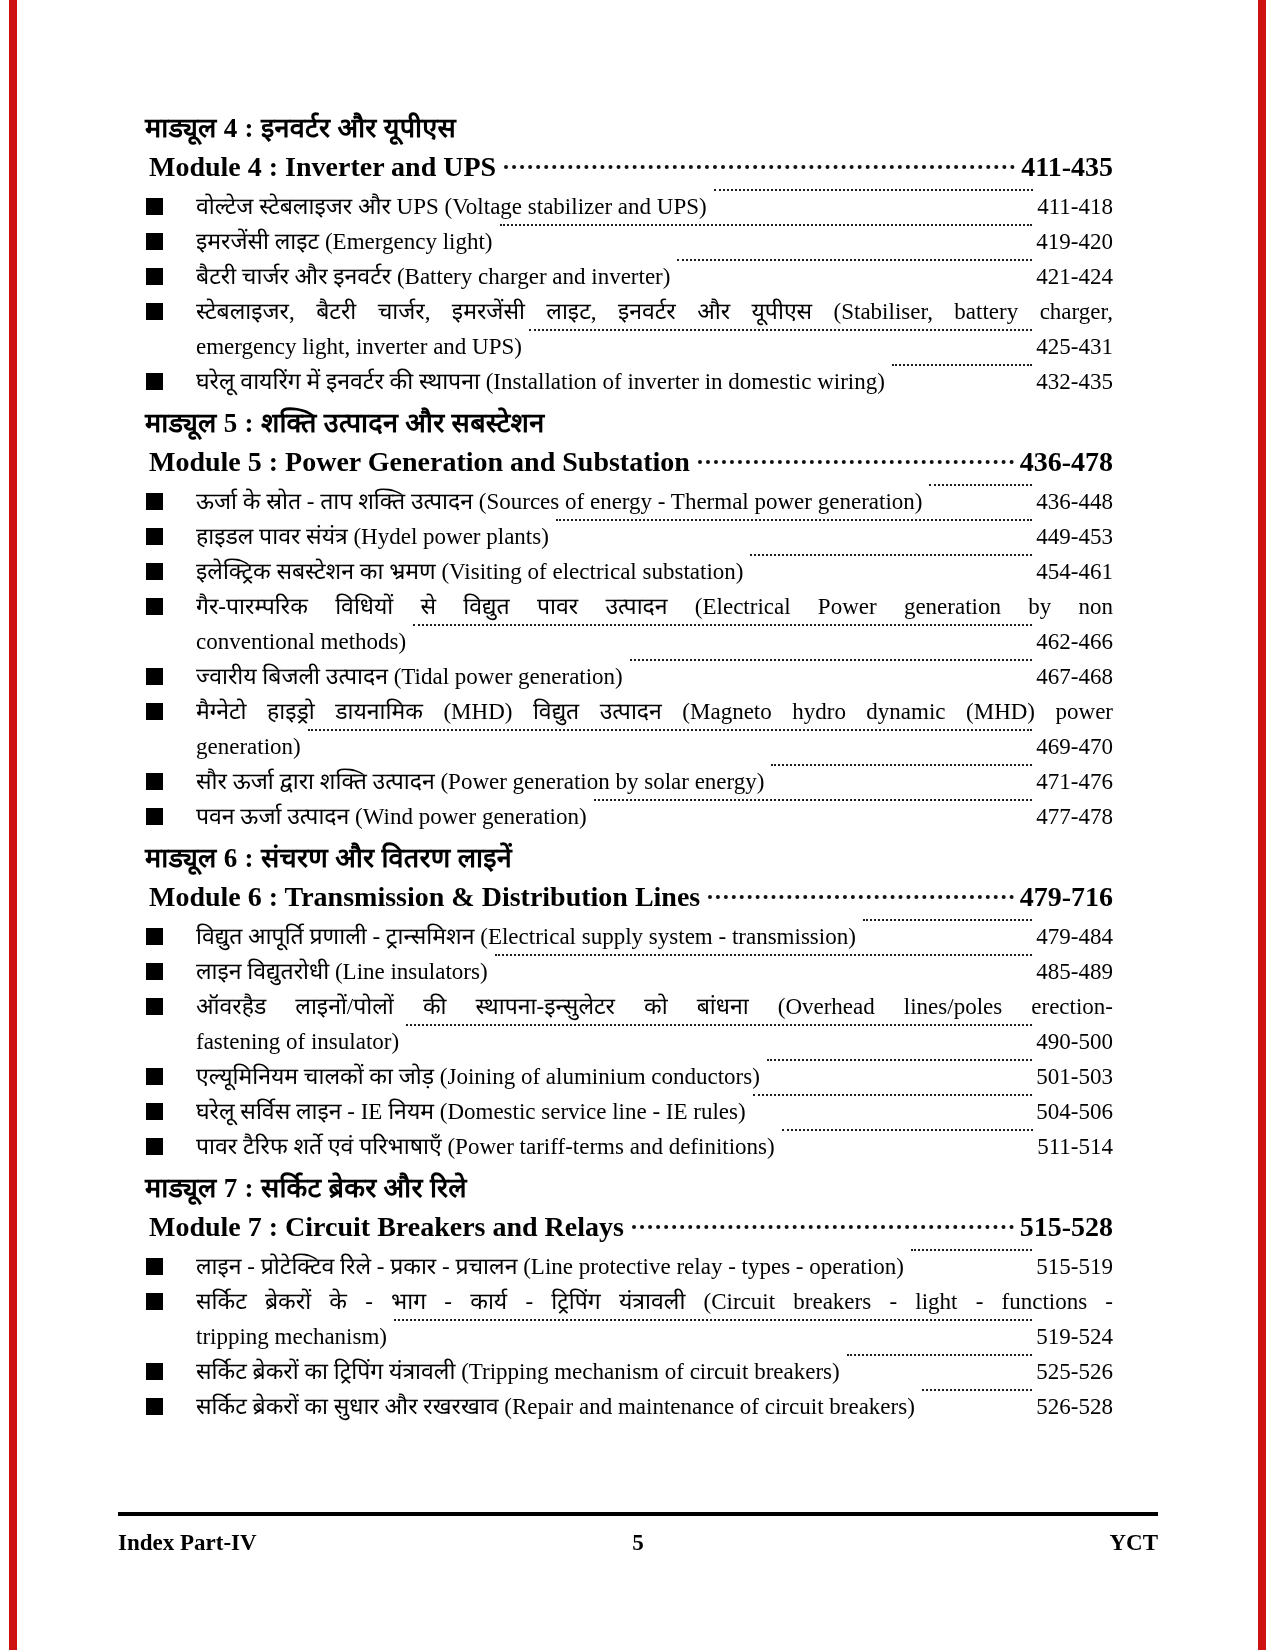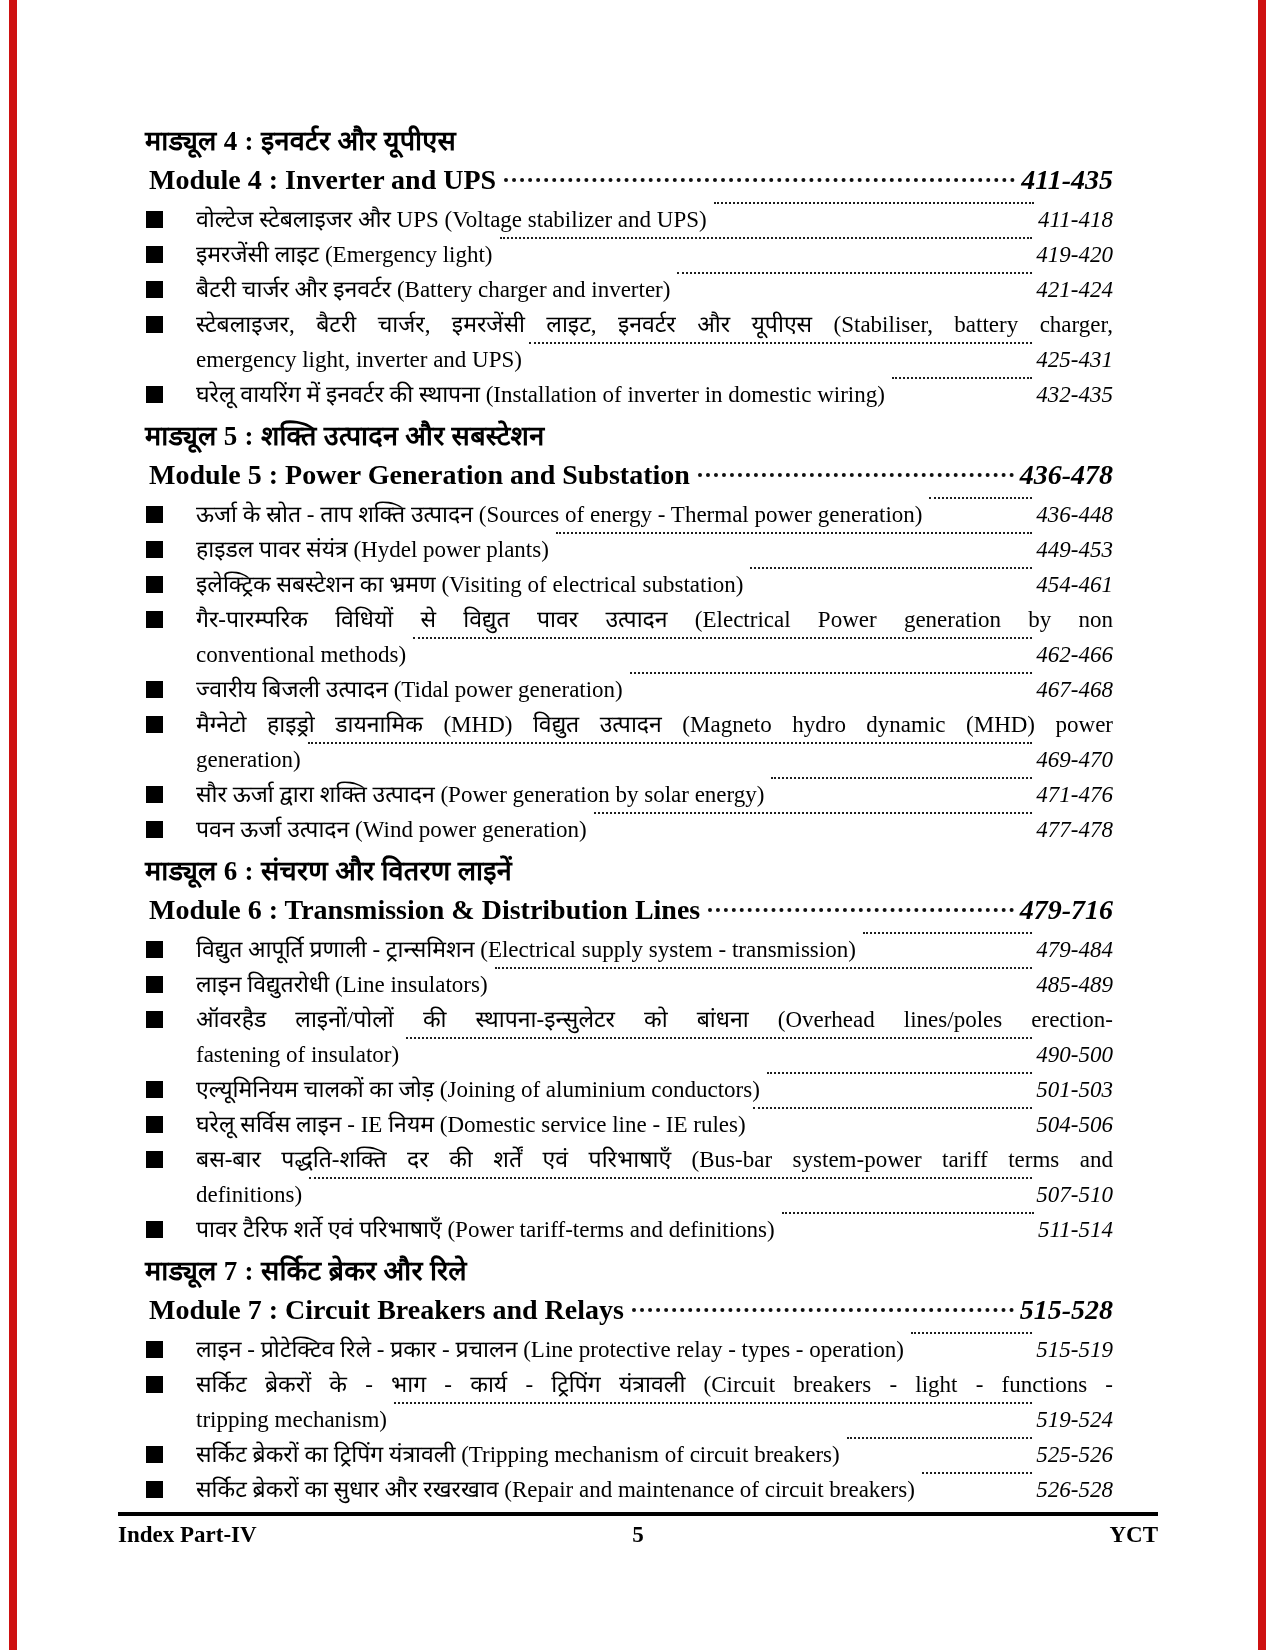--- a/index.html
+++ b/index.html
@@ -5,21 +5,21 @@
   html,body{margin:0;padding:0;}
   body{
     width:1275px;height:1650px;position:relative;overflow:hidden;
     background:#ffffff;color:#000;
     font-family:"Liberation Serif","DejaVu Serif",serif;
   }
   .edge-bar{position:absolute;top:0;bottom:0;width:8px;background:#ce1111;}
   .edge-bar.left{left:9px;}
   .edge-bar.right{right:9px;}
 
-  .content{position:absolute;left:145px;top:117px;width:968px;}
+  .content{position:absolute;left:145px;top:104px;width:968px;}
 
   .h-hi{
     font-weight:bold;font-size:27px;line-height:33px;
     margin:8px 0 3px 0;letter-spacing:.3px;
   }
   .h-en{
     display:flex;align-items:center;
     font-weight:bold;font-size:28px;line-height:38px;margin:3px 0 3px 4px;
   }
   .h-en .t{white-space:nowrap;}
@@ -30,26 +30,26 @@
   .bullet{
     flex:0 0 auto;width:17px;height:17px;background:#000;
     margin:9px 33px 0 1px;
   }
   .body{flex:1 1 auto;min-width:0;}
 
   .line{font-size:23px;line-height:35px;}
   .line.flexrow{display:flex;align-items:flex-start;}
   .line .t{min-width:0;}
   .leader{flex:1 1 auto;min-width:12px;border-bottom:2.5px dotted #1d1d1d;margin:0 4px 0 7px;}
-  .p{white-space:nowrap;flex:0 0 auto;font-style:italic;}
+  .p{white-space:nowrap;flex:0 0 auto;}
   .just{text-align:justify;text-align-last:justify;}
 
   .footer{
     position:absolute;left:118px;top:1512px;width:1040px;
-    border-top:4px solid #000;padding-top:5px;
+    border-top:4px solid #000;padding-top:13px;
     display:flex;align-items:baseline;
     font-weight:bold;font-size:23px;line-height:28px;
   }
   .footer .f-left{flex:1;text-align:left;}
   .footer .f-center{flex:1;text-align:center;}
   .footer .f-right{flex:1;text-align:right;}
 </style>
 </head>
 <body>
 
@@ -255,31 +255,20 @@
         <div class="line flexrow">
           <span class="t">घरेलू सर्विस लाइन - IE नियम (Domestic service line - IE rules)</span>
           <span class="leader"></span>
           <span class="p">504-506</span>
         </div>
       </div>
     </div>
     <div class="item">
       <span class="bullet"></span>
       <div class="body">
-        <div class="line just">बस-बार पद्धति-शक्ति दर की शर्तें एवं परिभाषाएँ (Bus-bar system-power tariff terms and</div>
-        <div class="line flexrow">
-          <span class="t">definitions)</span>
-          <span class="leader"></span>
-          <span class="p">507-510</span>
-        </div>
-      </div>
-    </div>
-    <div class="item">
-      <span class="bullet"></span>
-      <div class="body">
         <div class="line flexrow">
           <span class="t">पावर टैरिफ शर्ते एवं परिभाषाएँ (Power tariff-terms and definitions)</span>
           <span class="leader"></span>
           <span class="p">511-514</span>
         </div>
       </div>
     </div>
     <div class="h-hi">माड्यूल 7 : सर्किट ब्रेकर और रिले</div>
     <div class="h-en">
       <span class="t">Module 7 : Circuit Breakers and Relays</span>

